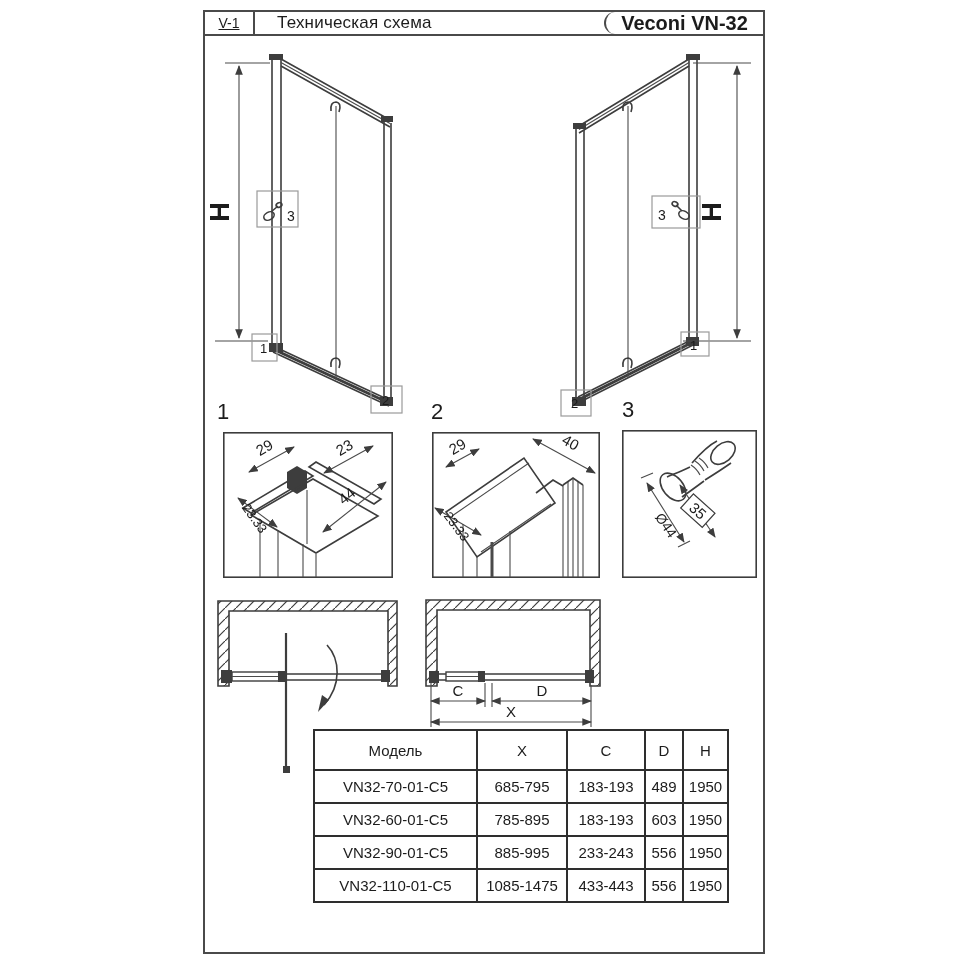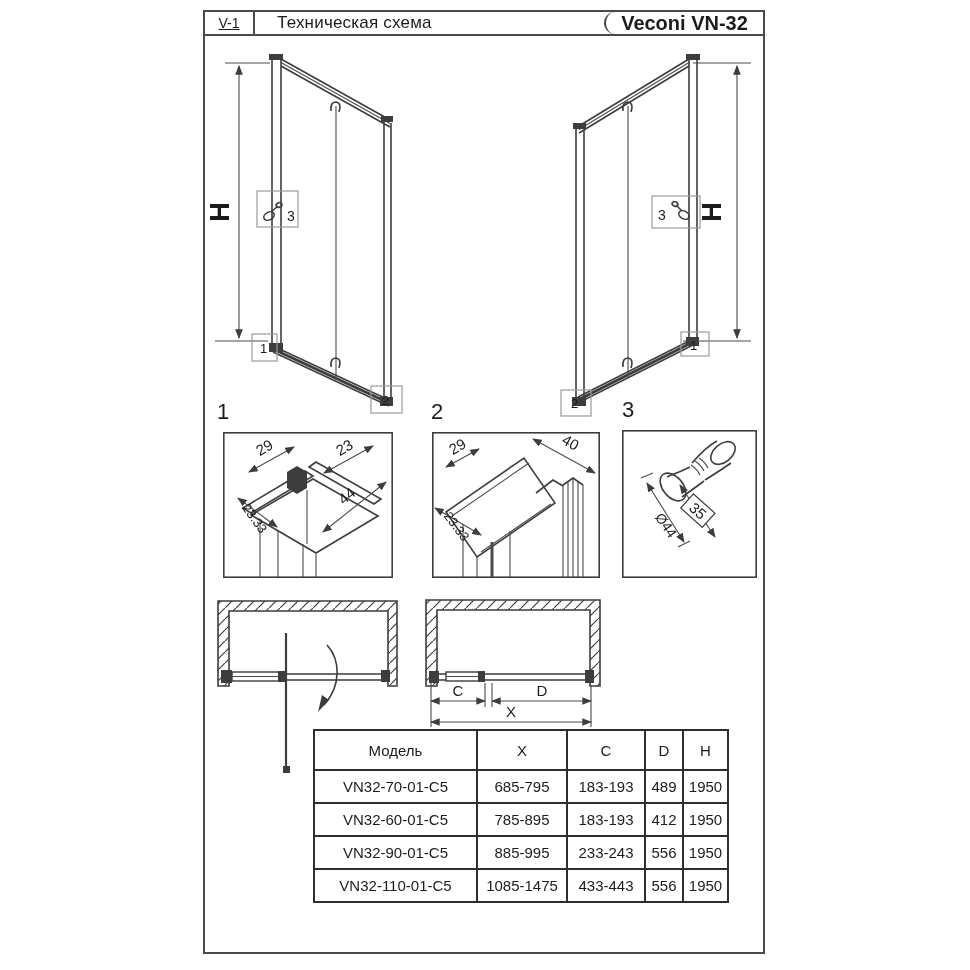--- a/index.html
+++ b/index.html
@@ -287,21 +287,21 @@
         <td>VN32-70-01-C5</td>
         <td>685-795</td>
         <td>183-193</td>
         <td>489</td>
         <td>1950</td>
       </tr>
       <tr>
         <td>VN32-60-01-C5</td>
         <td>785-895</td>
         <td>183-193</td>
-        <td>412</td>
+        <td>603</td>
         <td>1950</td>
       </tr>
       <tr>
         <td>VN32-90-01-C5</td>
         <td>885-995</td>
         <td>233-243</td>
         <td>556</td>
         <td>1950</td>
       </tr>
       <tr>

